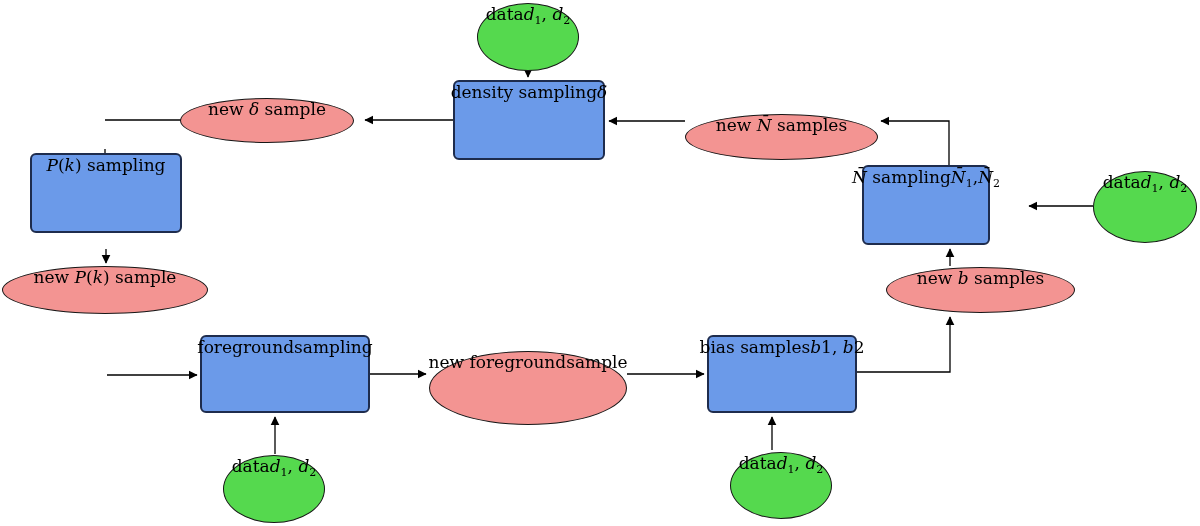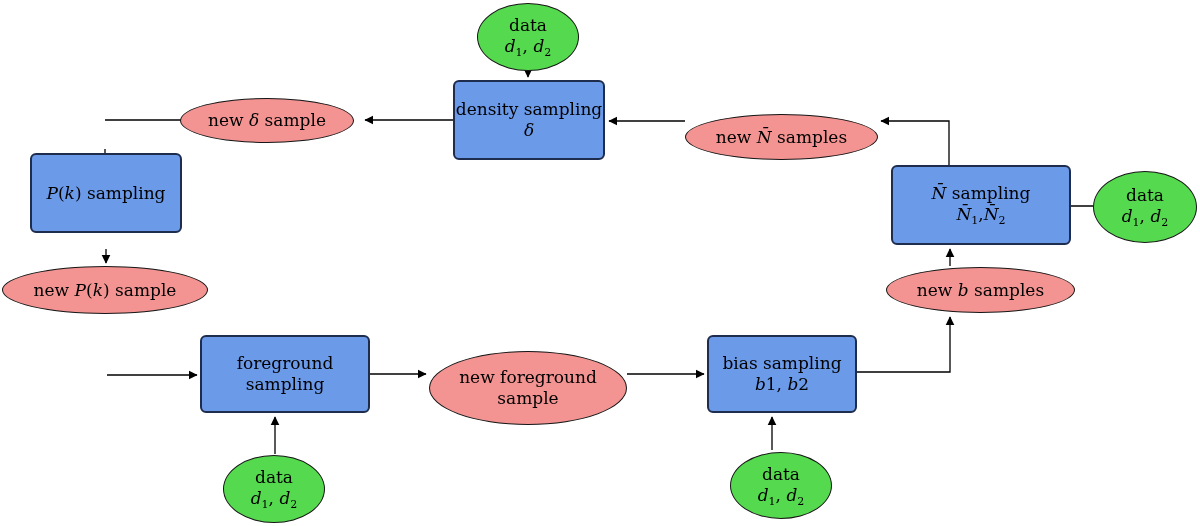--- a/index.html
+++ b/index.html
@@ -3,22 +3,22 @@
 <meta charset="utf-8">
 <style>
   html,body{margin:0;padding:0;background:#ffffff;}
   .canvas{
     position:relative;width:1200px;height:526px;background:#ffffff;
     font-family:"DejaVu Serif","Liberation Serif",serif;color:#000;
     overflow:hidden;
   }
   svg.wires{position:absolute;left:0;top:0;width:1200px;height:526px;pointer-events:none;}
   .node{
-    position:absolute;display:flex;flex-direction:column;
-    align-items:center;justify-content:center;
+    position:absolute;display:flex;flex-direction:row;
+    justify-content:center;
     font-size:17px;line-height:21px;text-align:center;box-sizing:border-box;
   }
   .box{
     background:var(--box_fill,#6b9ae9);
     border:2px solid var(--box_border,#1e2c4d);
     border-radius:6px;
   }
   .ell{border-radius:50%;border:1.5px solid var(--ellipse_border,#161616);}
   .pink{background:var(--pink_fill,#f39492);}
   .green{background:var(--green_fill,#55d94e);}
@@ -78,32 +78,32 @@
 
   <div class="node box" style="left:453px;top:80px;width:152px;height:80px">
     <div class="ln"><span>density sampling</span></div>
     <div class="ln"><span class="it">δ</span></div>
   </div>
 
   <div class="node box" style="left:30px;top:153px;width:152px;height:80px">
     <div class="ln"><span class="it">P</span><span>(</span><span class="it">k</span><span>)</span><span> sampling</span></div>
   </div>
 
-  <div class="node box" style="left:891px;top:165px;width:180px;height:80px">
+  <div class="node box" style="left:862px;top:165px;width:128px;height:80px">
     <div class="ln"><span class="it">N̄</span><span> sampling</span></div>
     <div class="ln"><span class="it">N̄</span><span class="sub">1</span><span>,</span><span class="it">N̄</span><span class="sub">2</span></div>
   </div>
 
   <div class="node box" style="left:200px;top:335px;width:170px;height:78px">
     <div class="ln"><span>foreground</span></div>
     <div class="ln"><span>sampling</span></div>
   </div>
 
   <div class="node box" style="left:707px;top:335px;width:150px;height:78px">
-    <div class="ln"><span>bias sampling</span></div>
+    <div class="ln"><span>bias samples</span></div>
     <div class="ln"><span class="it">b</span><span>1, </span><span class="it">b</span><span>2</span></div>
   </div>
 
   <div class="node ell pink" style="left:180px;top:98px;width:174px;height:45px">
     <div class="ln"><span>new </span><span class="it">δ</span><span> sample</span></div>
   </div>
 
   <div class="node ell pink" style="left:685px;top:114px;width:193px;height:46px">
     <div class="ln"><span>new </span><span class="it">N̄</span><span> samples</span></div>
   </div>

